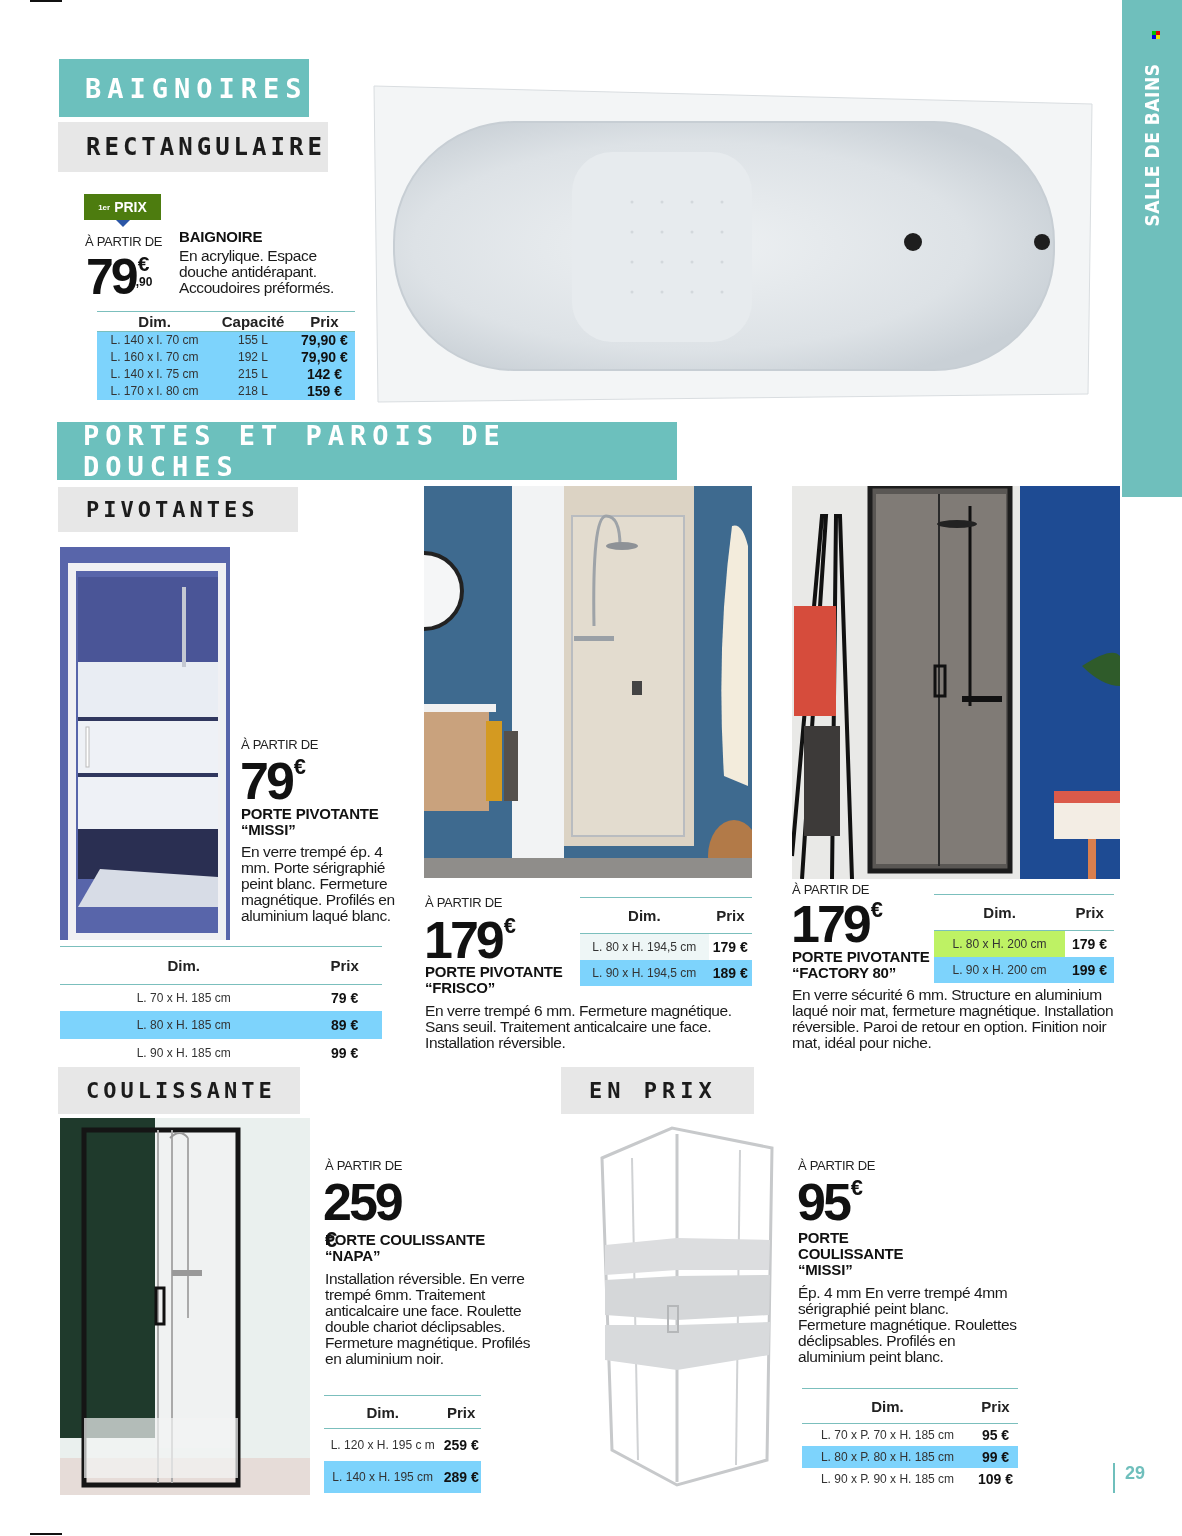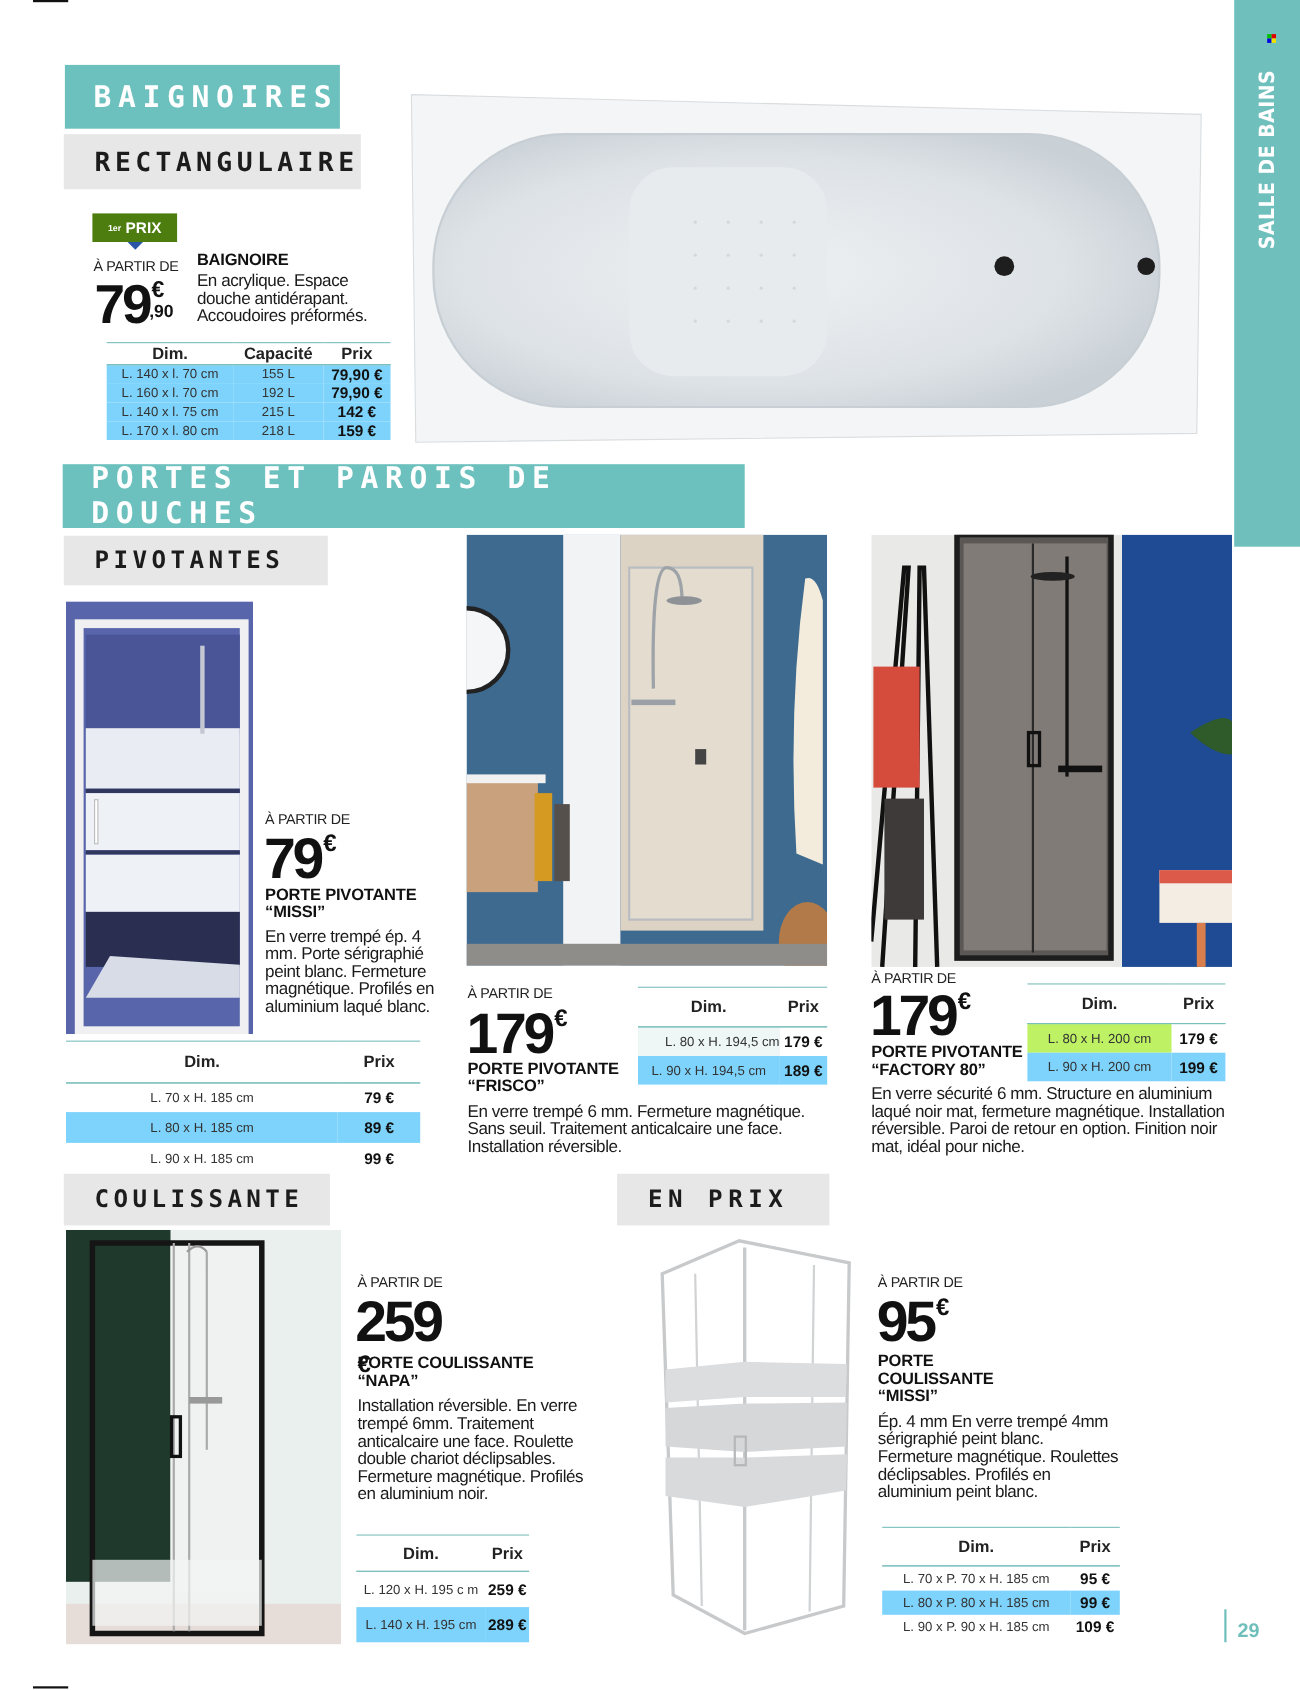--- a/index.html
+++ b/index.html
@@ -57,21 +57,21 @@
     background: #4d7c0f; color: #fff; font-weight: bold; font-size: 14px;
     display: flex; align-items: center; justify-content: center;
   }
   .badge-1er::after {
     content: ""; position: absolute; left: 32px; bottom: -7px;
     border-left: 7px solid transparent; border-right: 7px solid transparent;
     border-top: 7px solid #2b56a6;
   }
   .badge-1er sup { font-size: 8px; margin-right: 4px; vertical-align: 5px; }
 
-  .page-num { position: absolute; left: 1113px; top: 1463px; height: 30px; border-left: 2px solid #6fbfbc; padding-left: 10px; color: #6fbfbc; font-weight: bold; font-size: 18px; display: flex; align-items: flex-end; }
+  .page-num { position: absolute; left: 1113px; top: 1463px; height: 30px; border-left: 2px solid #6fbfbc; padding-left: 10px; color: #6fbfbc; font-weight: bold; font-size: 18px; display: flex; align-items: flex-start; }
 </style>
 </head>
 <body>
 
 <div class="crop-mark" style="left:30px; top:0; width:32px;"></div>
 <div class="crop-mark" style="left:30px; top:1533px; width:32px;"></div>
 
 <div class="abs side-tab">
   <div class="dots">
     <span style="left:0;top:0;background:#00c000"></span>
@@ -92,21 +92,21 @@
 <div class="badge-1er">
   <sup>1er</sup>
     <span>PRIX</span>
 </div>
 
 <div class="abs from" style="left:85px; top:234px;">À PARTIR DE</div>
 <div class="abs big-price" style="left:86px; top:252px; font-size:50px;">
   <span>79</span>
   <span style="display:flex; flex-direction:column; line-height:1;">
     <span class="cur" style="font-size:21px;">€</span>
-    <span style="font-size:16px; letter-spacing:0; margin-top:2px;">,90</span>
+    <span style="font-size:12px; letter-spacing:0; margin-top:2px;">,90</span>
   </span>
 </div>
 
 <div class="abs prod-title" style="left:179px; top:229px;">BAIGNOIRE</div>
 <div class="abs desc" style="left:179px; top:248px; width:170px;">En acrylique. Espace douche antidérapant. Accoudoires préformés.</div>
 
 <table class="pt" style="left:97px; top:311px; width:258px;">
   <thead>
     <tr>
       <th style="height:20px;">Dim.</th>
@@ -266,21 +266,21 @@
 
 <table class="pt" style="left:580px; top:897px; width:172px;">
   <thead>
     <tr>
       <th style="height:36px;">Dim.</th>
       <th style="height:36px;">Prix</th>
     </tr>
   </thead>
   <tbody>
     <tr>
-      <td style="height:26px; background:#eef6f6;text-align:right;">L. 80 x H. 194,5 cm</td>
+      <td style="height:26px; background:#eef6f6;">L. 80 x H. 194,5 cm</td>
       <td class="price">179 €</td>
     </tr>
     <tr class="alt">
       <td style="height:26px;">L. 90 x H. 194,5 cm</td>
       <td class="price">189 €</td>
     </tr>
   </tbody>
 </table>
 
 <div class="photo" style="left:792px; top:486px; width:328px; height:393px;">

